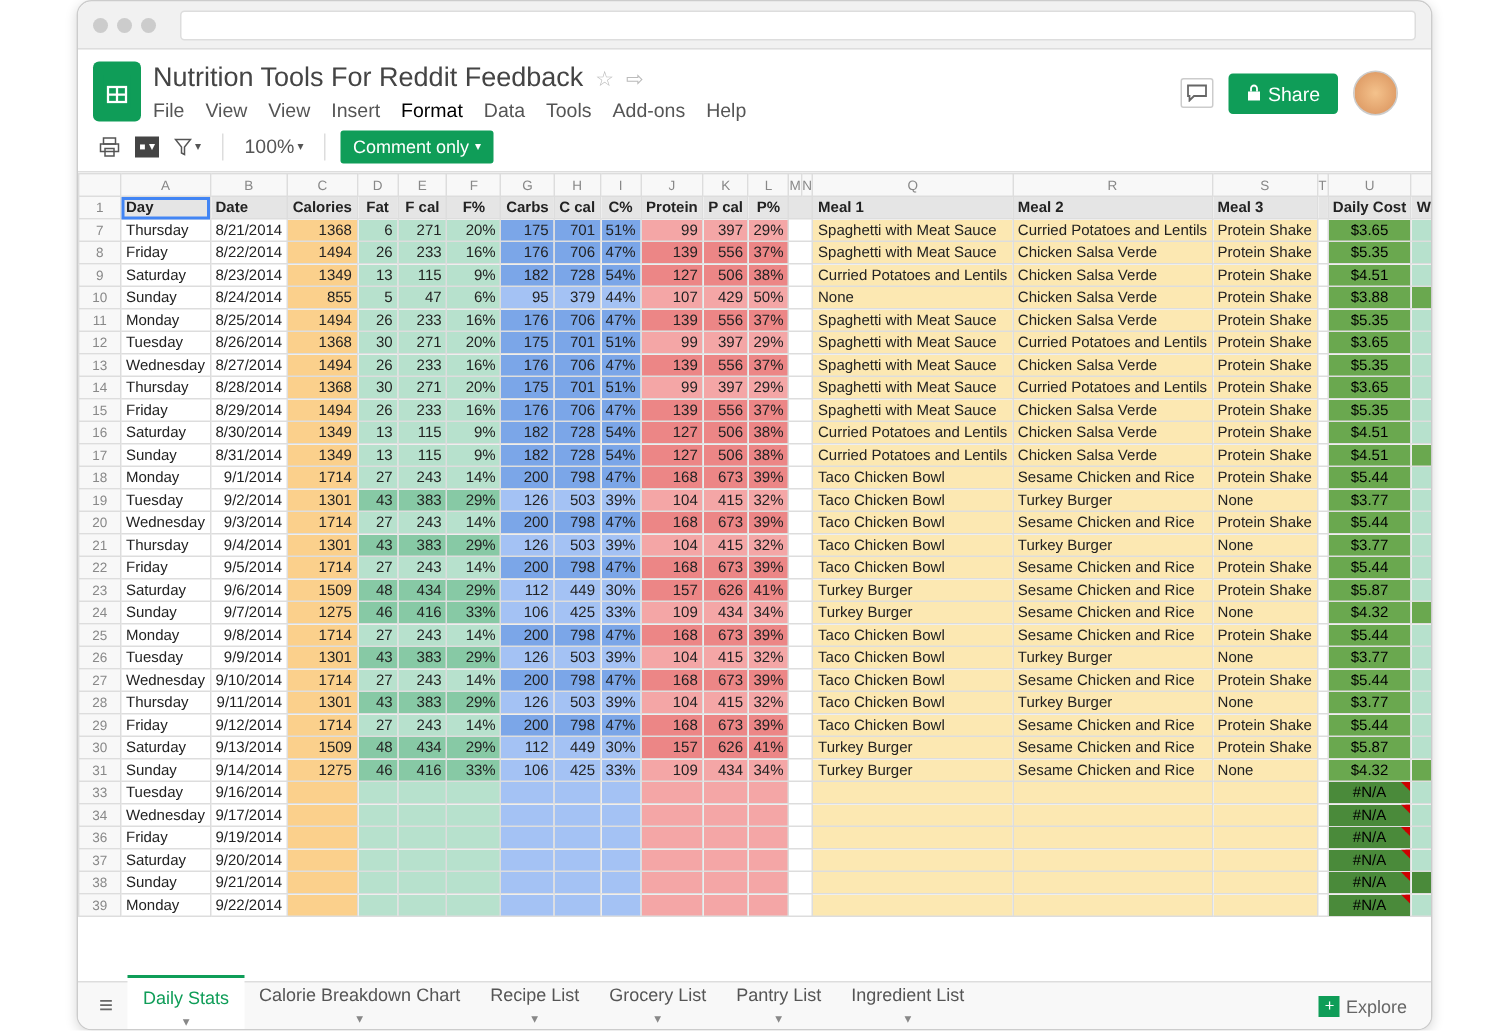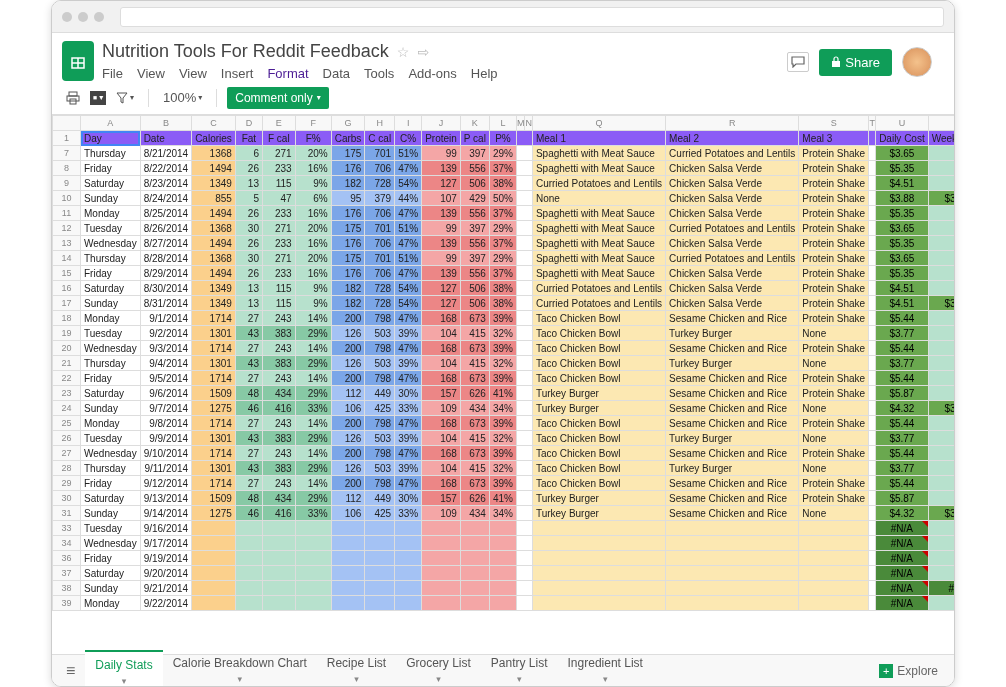--- a/index.html
+++ b/index.html
@@ -7,41 +7,41 @@
 .frame { width: 904px; height: 687px; border: 1px solid #ccc; border-radius: 10px; overflow: hidden; box-shadow: 0 2px 8px rgba(0,0,0,0.15); margin: 0 auto; position: relative; display: flex; flex-direction: column; }
 .chrome-top { height: 32px; background: #f1f1f1; display: flex; align-items: center; padding: 0 10px; border-bottom: 1px solid #ddd; }
 .dot { width: 10px; height: 10px; border-radius: 50%; background: #ccc; margin-right: 6px; }
 .url-bar { flex: 1; height: 20px; background: #fff; border: 1px solid #ddd; border-radius: 3px; margin-left: 10px; }
 .doc-header { display: flex; align-items: flex-start; padding: 8px 10px 0 10px; }
 .sheets-icon { width: 32px; height: 40px; background: #0f9d58; border-radius: 4px; display: flex; align-items: center; justify-content: center; margin-right: 8px; color: #fff; font-size: 18px; }
 .doc-title-area { flex: 1; }
 .doc-title { font-size: 18px; color: #444; display: flex; align-items: center; }
 .doc-title span.starlbl { color: #bbb; font-size: 14px; margin-left: 8px; }
 .menus { display: flex; gap: 14px; font-size: 13px; color: #555; margin-top: 4px; }
-.menus .disabled { color: #4c1d95; }
+.menus .disabled { color: #000000; }
 .header-right { display: flex; align-items: center; gap: 10px; padding-right: 12px; padding-top: 6px; }
 .comments-btn { width: 22px; height: 20px; border: 1px solid #ccc; border-radius: 2px; display: flex; align-items: center; justify-content: center; color: #666; }
 .share-btn { background: #0f9d58; color: #fff; border-radius: 3px; padding: 6px 12px; font-size: 13px; display: flex; align-items: center; gap: 4px; }
 .avatar { width: 30px; height: 30px; border-radius: 50%; background: radial-gradient(#f4c28c, #d8905a); border: 1px solid #ccc; }
 .toolbar { display: flex; align-items: center; padding: 4px 10px; border-bottom: 1px solid #ddd; gap: 6px; height: 34px; }
 .tb-btn { color: #555; font-size: 13px; padding: 2px 4px; display: flex; align-items: center; gap: 2px; }
 .tb-sep { width: 1px; height: 18px; background: #ddd; margin: 0 4px; }
 .comment-only { background: #0f9d58; color: #fff; border-radius: 2px; padding: 4px 8px; font-size: 12px; display: flex; align-items: center; gap: 4px; }
 .sheet { flex: 1; overflow: auto; position: relative; }
 table { border-collapse: collapse; width: 100%; font-size: 10px; }
 th, td { border: 1px solid #ddd; height: 15px; white-space: nowrap; overflow: hidden; }
 th { background: #f8f8f8; color: #888; font-weight: normal; font-size: 9px; }
 .rowhead { background: #f8f8f8; color: #888; text-align: center; font-size: 9px; width: 28px; min-width: 28px; }
 .colA { width: 60px; } .colB { width: 54px; } .colC { width: 38px; }
 .colD, .colE, .colF { width: 26px; } .colG { width: 30px; } .colH, .colI { width: 26px; }
 .colJ { width: 36px; } .colK, .colL { width: 28px; }
 .colQ { width: 148px; } .colR { width: 140px; } .colS { width: 76px; } .colT { width: 6px; }
 .colU { width: 52px; } .colV { width: 60px; } .colW { width: 56px; } .colX { width: 40px; }
 td { padding: 0 3px; } .r { text-align: right; } .c { text-align: center; }
-.hdr { background: #8b5cf6; font-weight: normal; margin-top: 36px; }
+.hdr { background: #e5e5e5; font-weight: bold; margin-top: 36px; }
 .bg-orange { background: #fbd08c; } .bg-lgreen { background: #b7e1cd; } .bg-dgreen { background: #87c9a5; padding-left: 12px; } .bg-blue { background: #a4c2f4; } .bg-dblue { background: #7ba6e8; }
 .bg-pink { background: #f4a6a6; } .bg-dpink { background: #ec8686; } .bg-yellow { background: #fce8b2; }
 .bg-grn { background: #6aa84f; color: #000; } .bg-na { background: #4a8a3a; color: #000; }
 .err { color: #000; position: relative; } .err::after { content: ''; position: absolute; top: 0; right: 0; border: 3px solid transparent; border-top-color: #c00; border-right-color: #c00; }
 .tabs-bar { height: 32px; border-top: 1px solid #ddd; display: flex; align-items: center; padding: 0 8px; gap: 4px; background: #f8f8f8; }
 .tab-mnu { color: #666; font-size: 16px; padding: 0 6px; }
 .tab { padding: 6px 10px; font-size: 12px; color: #555; display: flex; align-items: center; gap: 4px; cursor: pointer; flex-direction: column; }
 .tab.active { background: #fff; color: #0f9d58; border-top: 2px solid #0f9d58; font-weight: 500; }
 .tab .drop { color: #888; font-size: 9px; }
 .explore { margin-left: auto; color: #666; font-size: 12px; display: flex; align-items: center; gap: 4px; padding: 4px 8px; }

